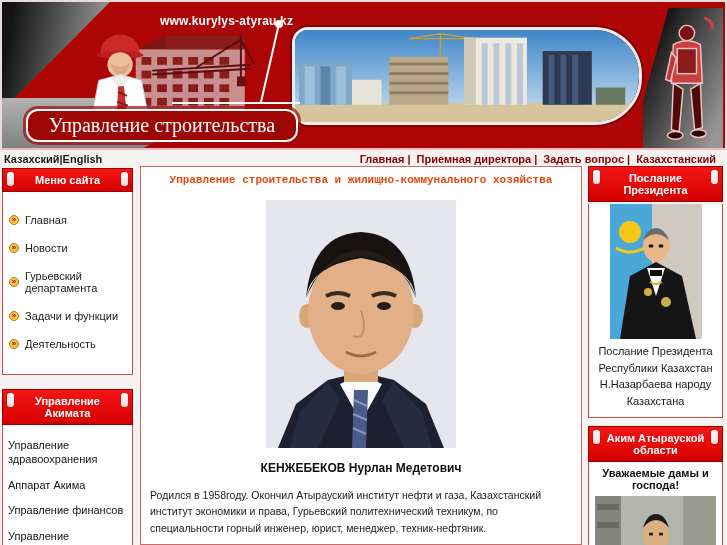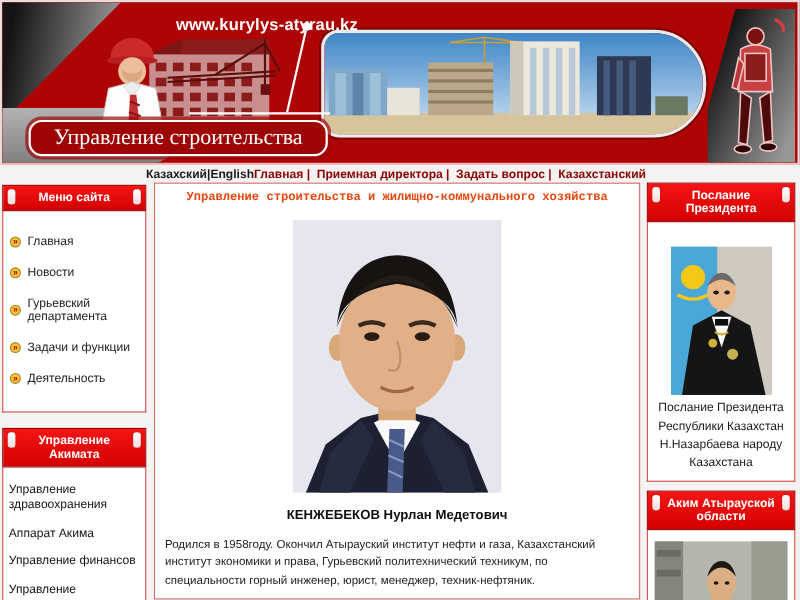--- a/index.html
+++ b/index.html
@@ -9,38 +9,38 @@
   
   .banner { position:absolute; left:0; top:0; width:727px; height:150px;
             background:#ad0505; border:2px solid #e9dcdc; border-bottom:2px solid #f2b9b9; overflow:hidden; }
   .banner-dark-tl { position:absolute; left:0; top:0; width:108px; height:100px;
             background:linear-gradient(100deg,#141414 10%,#9a9a9a 90%);
             clip-path:polygon(0 0,100% 0,8% 100%,0 100%); }
   .banner-silver-bl { position:absolute; left:0; top:96px; width:300px; height:52px;
             background:linear-gradient(#b3b3b3,#7e7e7e);
             clip-path:polygon(0 0,78% 0,46% 100%,0 100%); }
   .banner-url { position:absolute; left:158px; top:12px; color:#fff; font-weight:bold;
-            font-size:15px; letter-spacing:.2px; }
+            font-size:12px; letter-spacing:.2px; }
   .builder-wrap { position:absolute; left:55px; top:18px; width:210px; height:112px; }
   .banner-photo { position:absolute; left:290px; top:25px; width:350px; height:98px;
             border:3px solid #ececec; border-radius:16px 48px 48px 16px; overflow:hidden;
             box-shadow:0 0 0 2px #7c0404; }
   .banner-right { position:absolute; right:2px; top:6px; width:80px; height:140px;
             background:linear-gradient(115deg,#0f0f0f 15%,#969696 90%);
             clip-path:polygon(32% 0,100% 0,100% 100%,0 100%,0 66%); }
   .banner-lines { position:absolute; left:0; top:0; width:727px; height:150px; pointer-events:none; }
   .banner-title-badge { position:absolute; left:24px; top:107px; width:272px; height:33px;
             background:#9e0505; border:2px solid #fff; border-radius:12px;
             box-shadow:0 0 0 3px rgba(158,5,5,.7);
             color:#fff; font-family:"Liberation Serif", serif; font-size:20px;
             line-height:29px; text-align:center; }
 
   
   .langbar { position:absolute; left:0; top:152px; width:720px; height:14px;
-             display:flex; justify-content:center; align-items:center; padding:0 4px; }
+             display:flex; justify-content:space-between; align-items:center; padding:0 4px; }
   .lang-left { font-size:11px; font-weight:bold; color:#1a1a1a; cursor:pointer; }
   .topnav { font-size:11px; font-weight:bold; color:#8b0000; }
   .topnav a { color:#8b0000; text-decoration:none; cursor:pointer; }
   .topnav .sep { margin:0 3px; }
 
   
   .col-left  { position:absolute; left:2px;  top:168px; width:131px; }
   .col-main  { position:absolute; left:140px; top:166px; width:442px; height:379px;
                background:#fff; border:1px solid #d06a6a; overflow:hidden; }
   .col-right { position:absolute; left:588px; top:166px; width:135px; }
@@ -64,21 +64,21 @@
 
   .akimat-item { margin:12px 5px; font-size:11px; color:#141414; line-height:1.25; cursor:pointer; }
 
   
   .main-title { color:#e8470f; font-weight:bold; font-size:11px; text-align:center; margin-top:7px;font-family:Liberation Mono, monospace; }
   .portrait { display:block; margin:14px auto 0; width:190px; height:248px; }
   .person-name { text-align:center; font-weight:bold; font-size:12px; color:#101010; margin-top:13px; }
   .bio p { font-size:10.5px; color:#222; line-height:1.55; margin:12px 9px 0; }
 
   
-  .president-box { padding:20px 2px 8px; text-align:center; }
+  .president-box { padding:0 2px 8px; text-align:center; }
   .president-photo { width:92px; height:135px; margin:2px auto 0; display:block; }
   .president-caption { font-size:11px; color:#1a1a1a; line-height:1.5; margin-top:4px; cursor:pointer; }
   .akim-box { padding:5px 2px 0; text-align:center; }
   .akim-greeting { font-size:11px; font-weight:bold; color:#101010; }
   .akim-photo { width:121px; height:118px; margin:5px auto 0; display:block; }
 </style>
 </head>
 <body>
 
 <div class="banner">
@@ -315,20 +315,21 @@
       <circle cx="56" cy="98" r="5" fill="#c8b050"></circle>
       <path d="M40 78 q6 4 12 0" stroke="#d4af37" stroke-width="2" fill="none"></path>
     </svg>
     <div class="president-caption">Послание Президента Республики Казахстан Н.Назарбаева народу Казахстана</div>
   </div>
 
   <div style="height:8px;"></div>
 
   <div class="secheader">Аким Атырауской области</div>
   <div class="panel akim-box" style="min-height:131px;">
+    <div class="akim-greeting">Уважаемые дамы и господа!</div>
     <svg class="akim-photo" viewBox="0 0 121 118">
       <rect x="0" y="0" width="121" height="118" fill="#b4b6ac"></rect>
       <rect x="88" y="0" width="33" height="80" fill="#9a9c90"></rect>
       <rect x="0" y="0" width="26" height="70" fill="#84867c"></rect>
       <rect x="2" y="8" width="22" height="6" fill="#6a6c62"></rect>
       <rect x="2" y="26" width="22" height="6" fill="#6a6c62"></rect>
       <path d="M22 118 L34 74 L60 60 L88 74 L102 118 Z" fill="#49503f"></path>
       <polygon points="52,66 70,66 61,92" fill="#e8e8e0"></polygon>
       <polygon points="58,68 64,68 63,100 59,100" fill="#6b7050"></polygon>
       <rect x="52" y="50" width="18" height="16" fill="#d8aa80"></rect>

